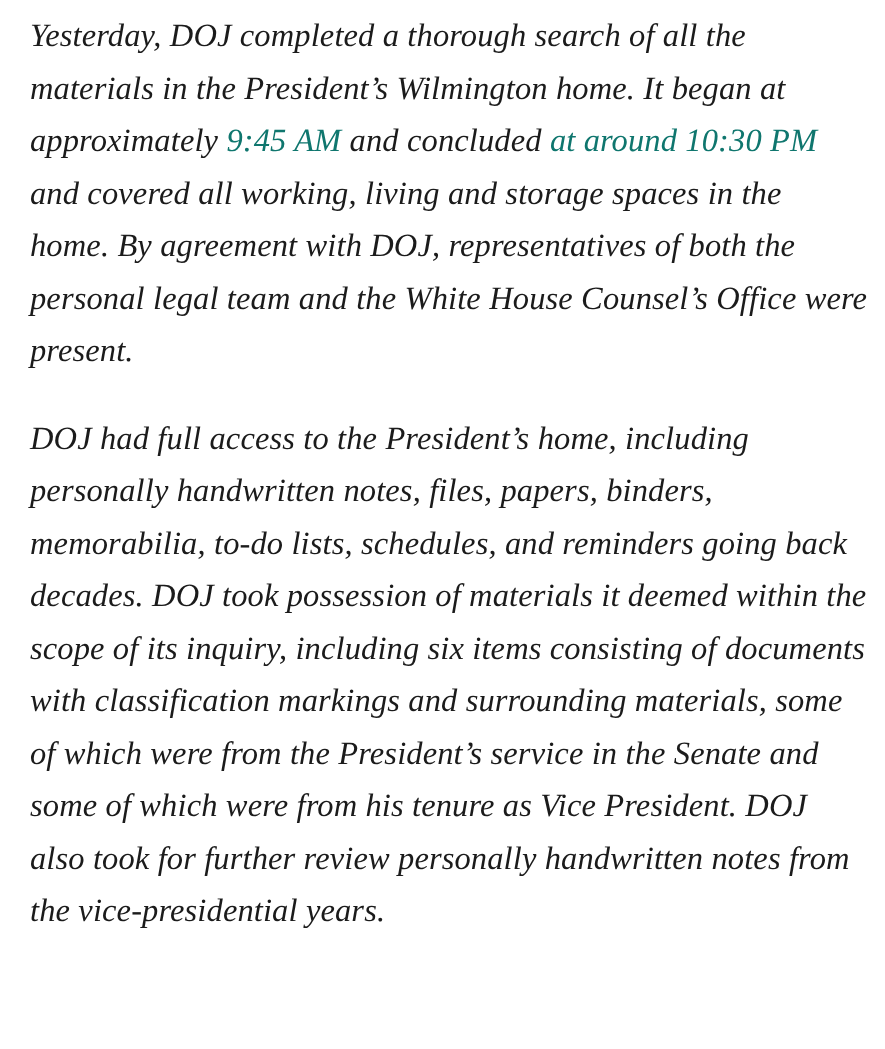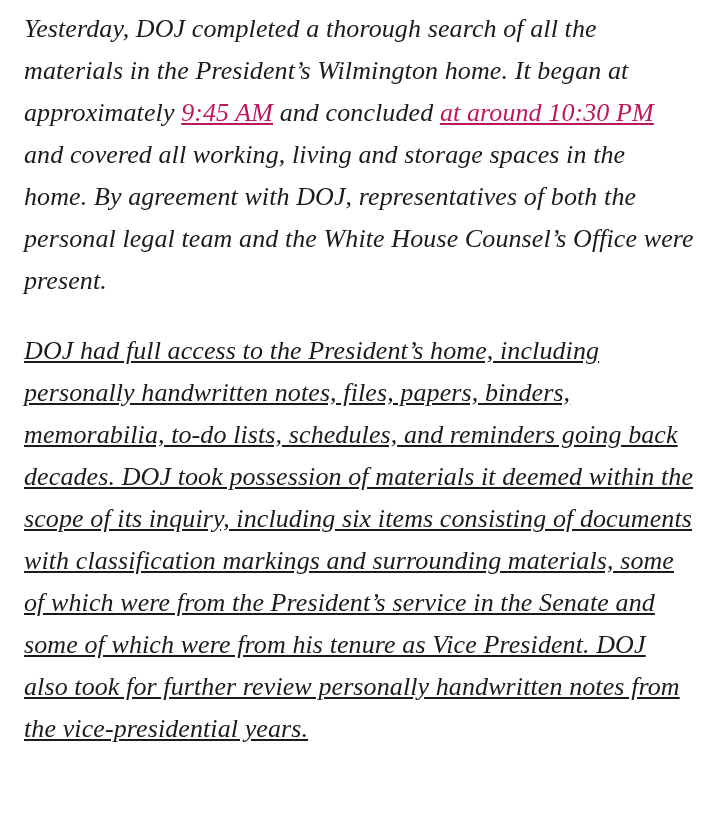--- a/index.html
+++ b/index.html
@@ -23,25 +23,23 @@
     font-style: italic;
     font-size: 26px;
     line-height: 42px;
     margin: 0 0 28px 0;
     letter-spacing: 0.1px;
     color: #1b1b1b;
     font-weight: 400;
   }
   p.para:last-child {
     margin-bottom: 4px;
-    text-decoration: underline;
   }
   a.inline-link {
-    color: #be185d;
-    text-decoration: underline;
+    color: #0f766e;
     text-underline-offset: 2px;
     font-style: italic;
     cursor: pointer;
   }
 </style>
 </head>
 <body>
 
 <div class="doc">
   <p class="para">

